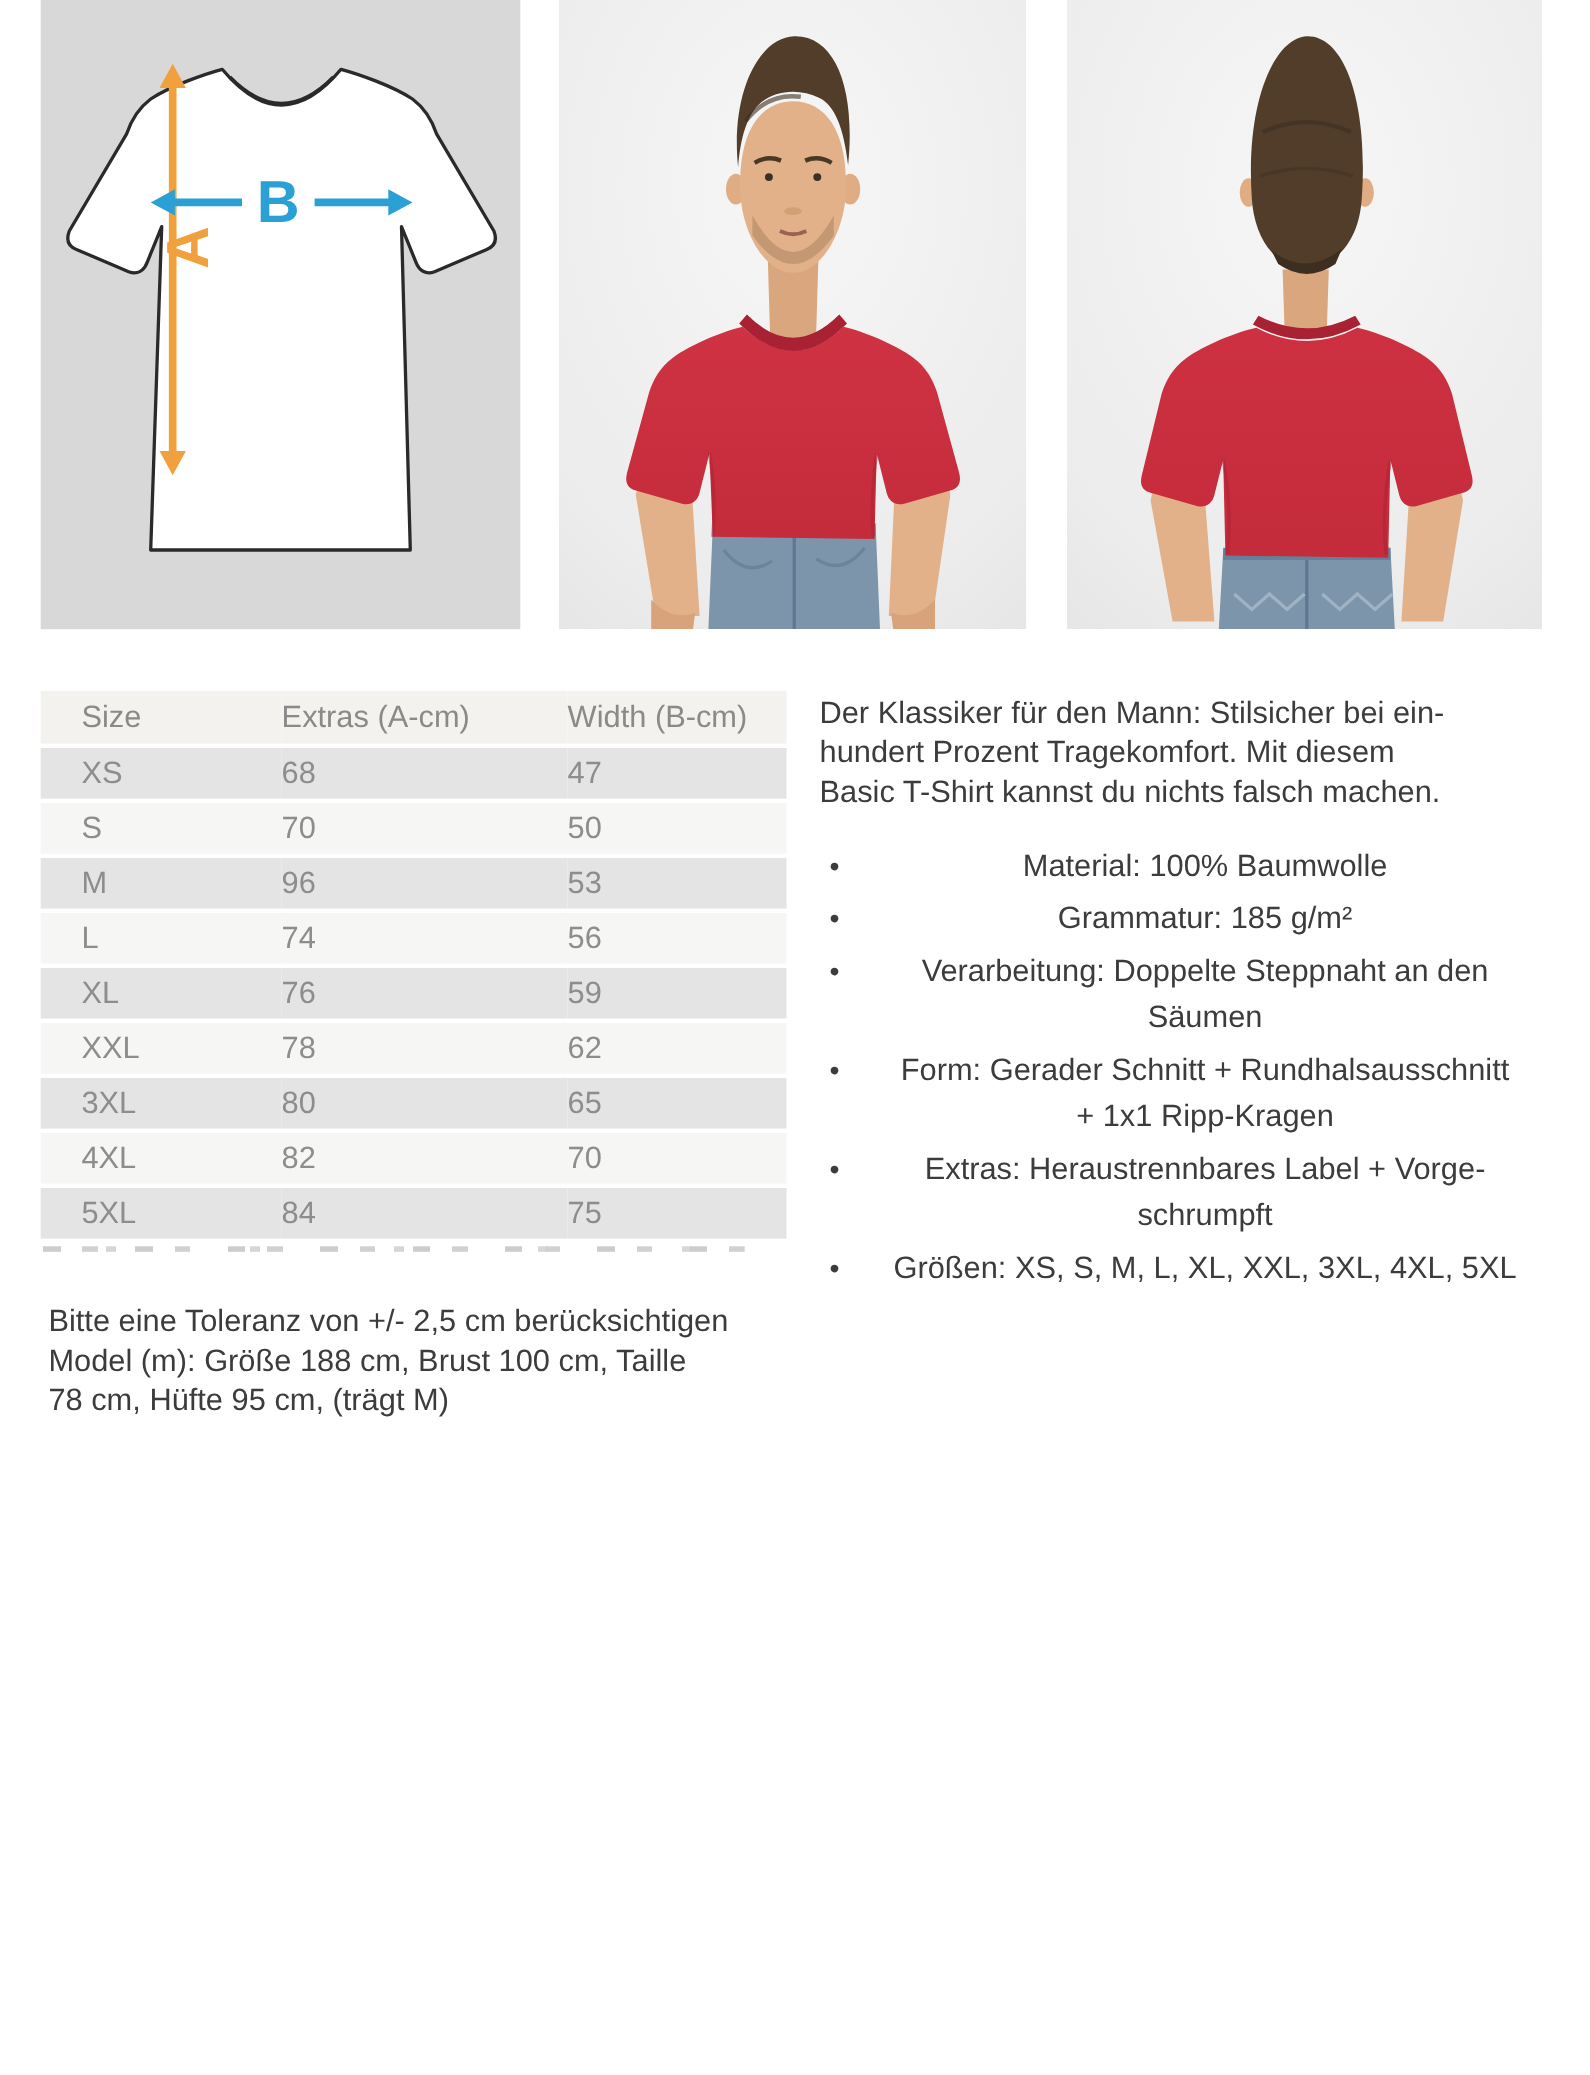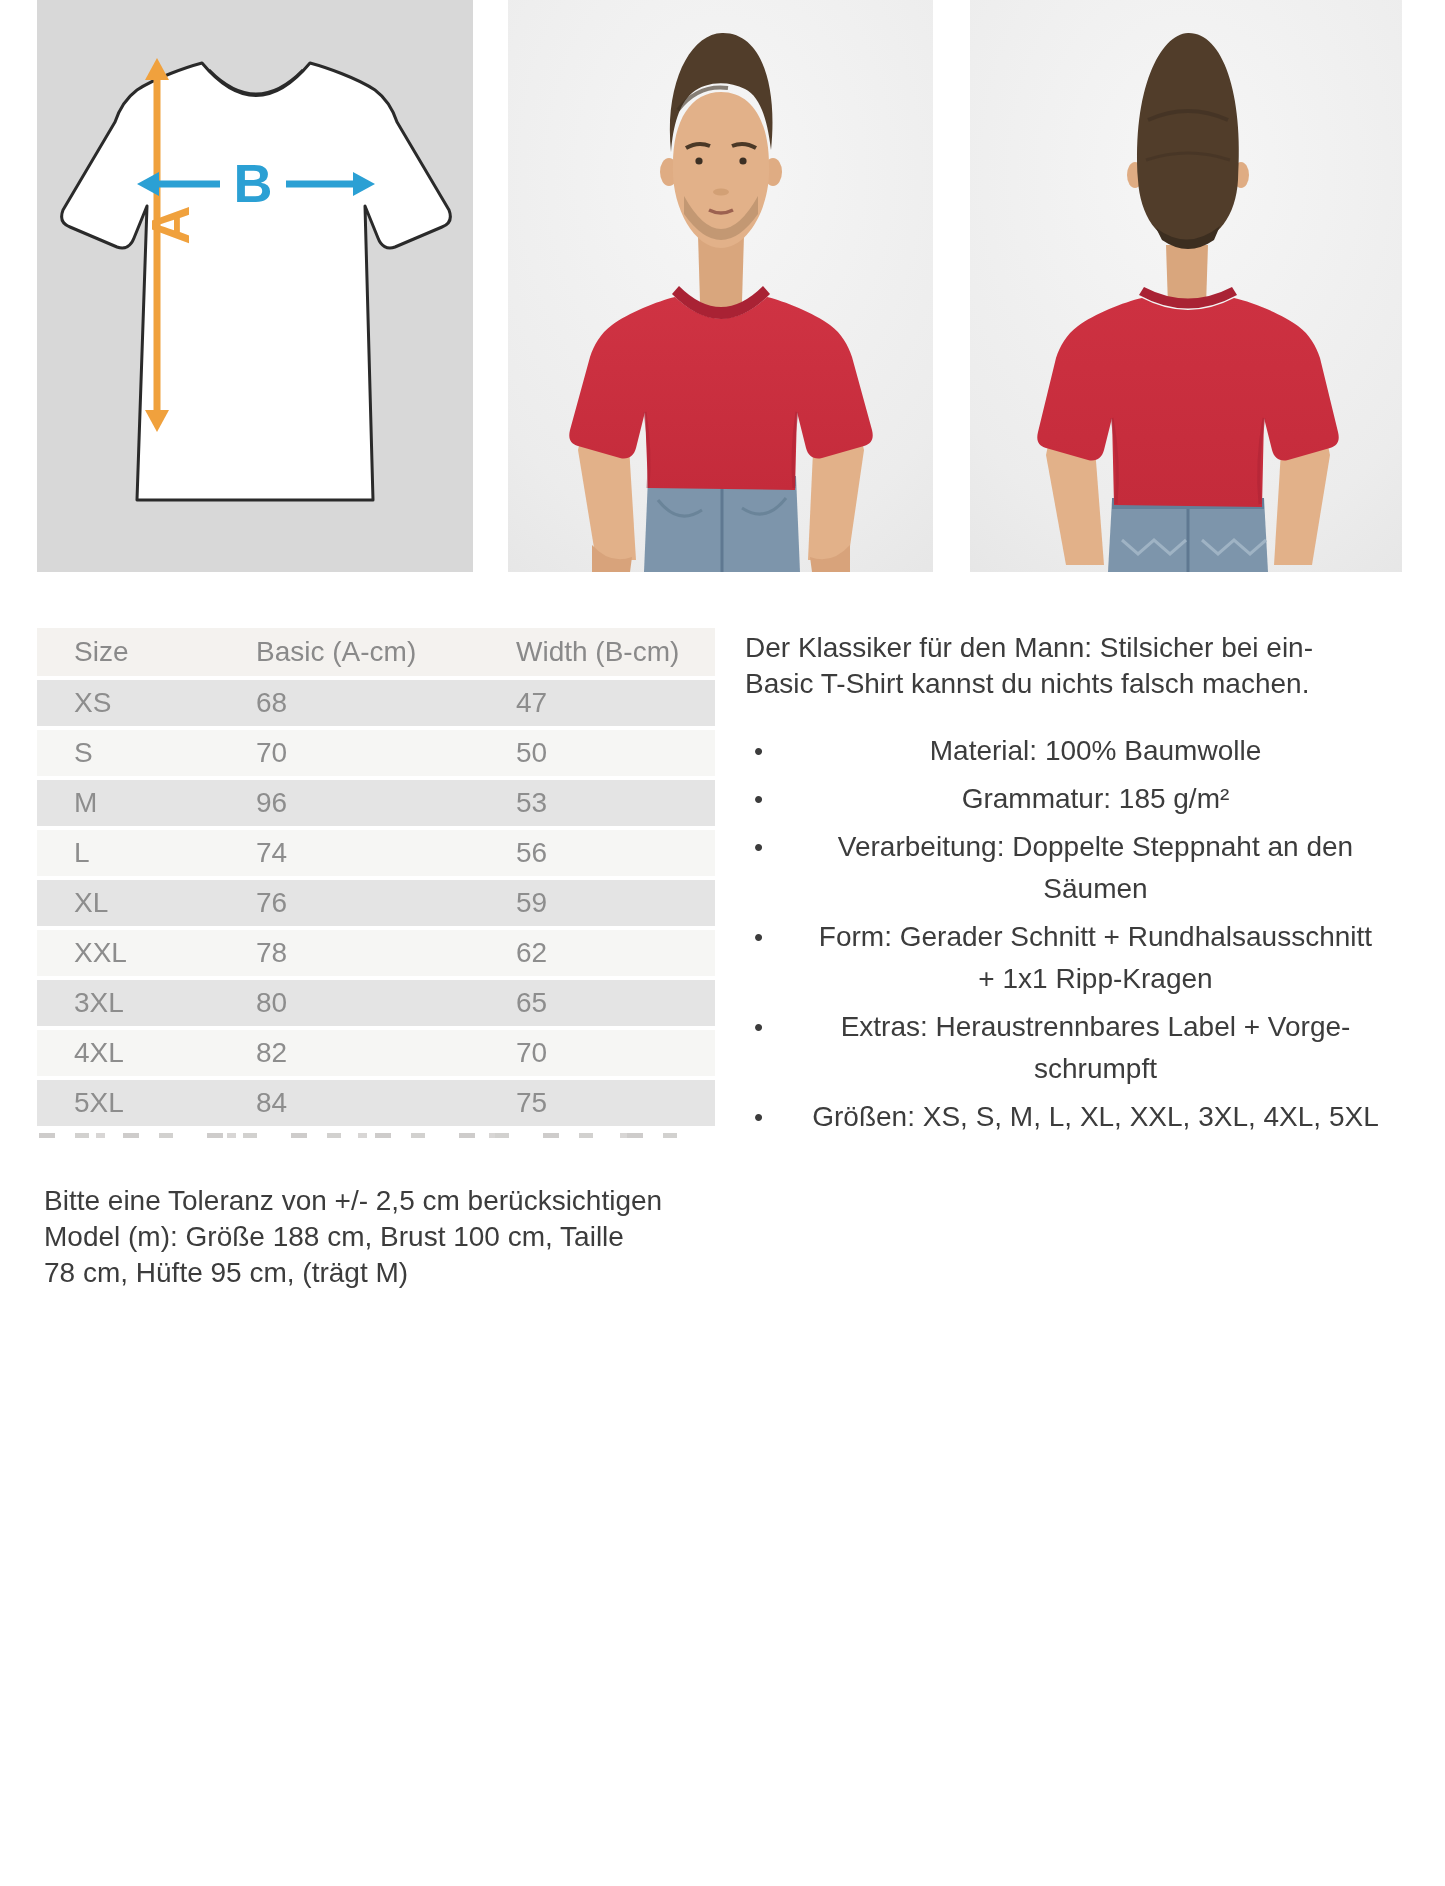--- a/index.html
+++ b/index.html
@@ -248,21 +248,21 @@
 
   <table id="size-table">
     <colgroup>
         <col class="c1">
         <col class="c2">
         <col class="c3">
       </colgroup>
     <thead>
       <tr>
         <th>Size</th>
-        <th>Basic (A-cm)</th>
+        <th>Extras (A-cm)</th>
         <th>Width (B-cm)</th>
       </tr>
     </thead>
     <tbody>
         <tr class="row-dark">
           <td>XS</td>
           <td>68</td>
           <td>47</td>
         </tr>
         <tr class="row-light">
@@ -306,20 +306,21 @@
           <td>75</td>
         </tr>
       </tbody>
   </table>
 
   <div id="table-clipped-row"></div>
 
   <div id="description-col">
     <div id="intro-paragraph">
         <div class="tline">Der Klassiker für den Mann: Stilsicher bei ein-</div>
+        <div class="tline">hundert Prozent Tragekomfort. Mit diesem</div>
         <div class="tline">Basic T-Shirt kannst du nichts falsch machen.</div>
       </div>
     <ul id="details-list">
         <li>
           <span class="dot">•</span>
           <div class="li-lines">
             <div class="tline">Material: 100% Baumwolle</div>
           </div>
         </li>
         <li>

